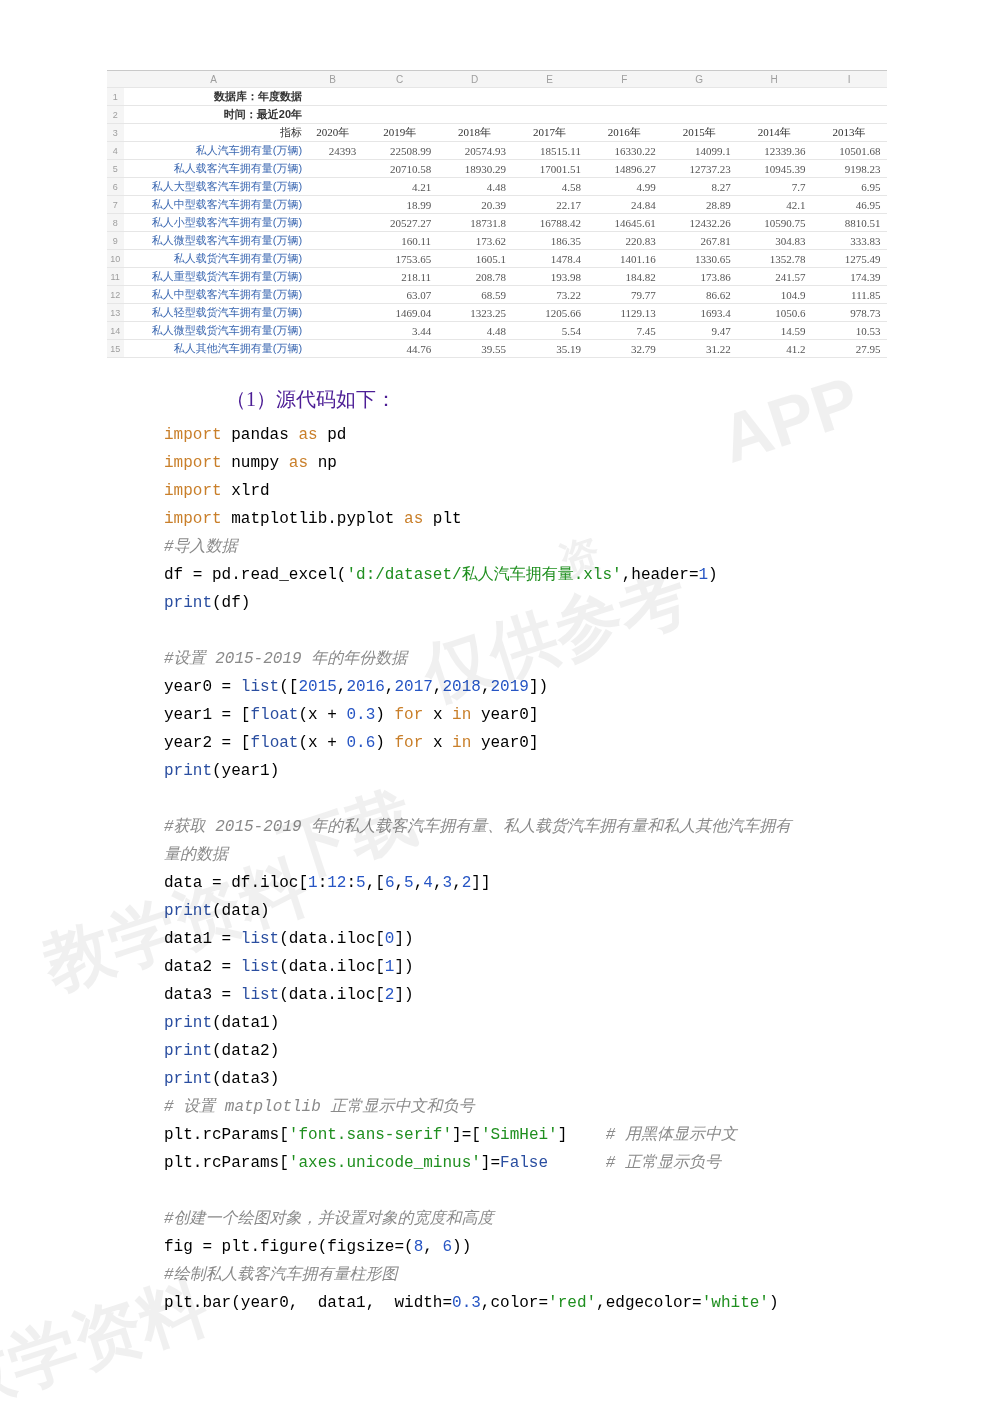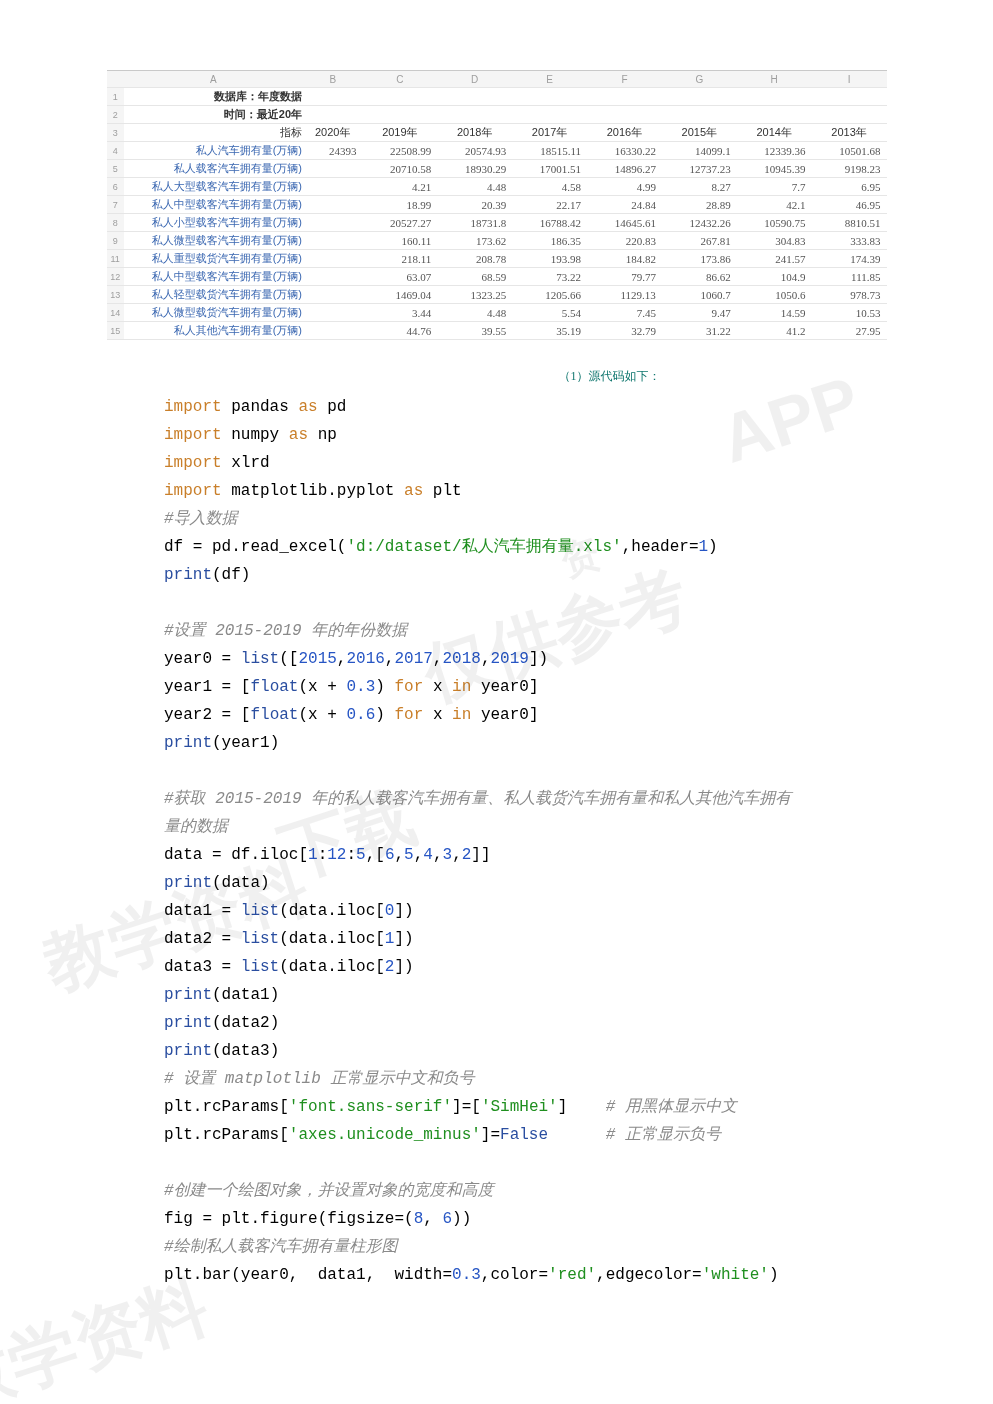--- a/index.html
+++ b/index.html
@@ -8,22 +8,22 @@
   .wm span{position:absolute;color:rgba(0,0,0,.06);font-size:68px;font-weight:700;transform:rotate(-18deg);white-space:nowrap;font-family:"Microsoft YaHei",sans-serif;}
   .sheet{margin:0 auto;width:780px;font-family:"Microsoft YaHei","SimSun",sans-serif;font-size:11px;color:#333;border-top:1px solid #c9c9c9;}
   .sheet table{border-collapse:collapse;width:100%;}
   .sheet th,.sheet td{border-bottom:1px solid #e6e6e6;white-space:nowrap;overflow:hidden;text-overflow:ellipsis;}
   .sheet thead th{background:#f5f5f5;color:#9e9e9e;font-weight:400;font-size:10px;text-align:center;height:14px;}
   .sheet td.rownum{background:#f5f5f5;color:#9e9e9e;font-size:9px;text-align:center;width:16px;}
   .sheet td.label{text-align:right;padding-left:4px;}
   .sheet td.label.dbtitle{color:#333;font-weight:700;}
   .sheet td.label.dblink{color:#3a67b1;}
   .sheet td.num{text-align:right;padding-right:6px;color:#555;font-family:"SimSun",serif;}
-  .sheet td.yearcell{text-align:center;color:#333;}
-  .caption{font-family:"SimSun","宋体",serif;font-size:12px;color:#0f766e;margin:28px 0 8px 226px;text-align:center;}
+  .sheet td.yearcell{text-align:center;color:#333;font-family:Liberation Serif, serif;}
+  .caption{font-family:"SimSun","宋体",serif;font-size:20px;color:#4c1d95;margin:28px 0 8px 226px;}
   .code{font-family:Liberation Mono, monospace;font-size:16px;line-height:28px;margin-left:164px;white-space:pre;color:#000;}
   .kw{color:#c97f2a;}
   .fn{color:#2a4ea0;}
   .str{color:#1f8f1f;}
   .num{color:#2655c4;}
   .cmt{color:#8a8a8a;font-style:italic;}
   .bool{color:#2a4ea0;}
 </style>
 </head>
 <body>
@@ -158,20 +158,32 @@
             <td class="num"></td>
             <td class="num">160.11</td>
             <td class="num">173.62</td>
             <td class="num">186.35</td>
             <td class="num">220.83</td>
             <td class="num">267.81</td>
             <td class="num">304.83</td>
             <td class="num">333.83</td>
           </tr>
           <tr>
+            <td class="rownum">10</td>
+            <td class="label dblink">私人载货汽车拥有量(万辆)</td>
+            <td class="num"></td>
+            <td class="num">1753.65</td>
+            <td class="num">1605.1</td>
+            <td class="num">1478.4</td>
+            <td class="num">1401.16</td>
+            <td class="num">1330.65</td>
+            <td class="num">1352.78</td>
+            <td class="num">1275.49</td>
+          </tr>
+          <tr>
             <td class="rownum">11</td>
             <td class="label dblink">私人重型载货汽车拥有量(万辆)</td>
             <td class="num"></td>
             <td class="num">218.11</td>
             <td class="num">208.78</td>
             <td class="num">193.98</td>
             <td class="num">184.82</td>
             <td class="num">173.86</td>
             <td class="num">241.57</td>
             <td class="num">174.39</td>
@@ -189,21 +201,21 @@
             <td class="num">111.85</td>
           </tr>
           <tr>
             <td class="rownum">13</td>
             <td class="label dblink">私人轻型载货汽车拥有量(万辆)</td>
             <td class="num"></td>
             <td class="num">1469.04</td>
             <td class="num">1323.25</td>
             <td class="num">1205.66</td>
             <td class="num">1129.13</td>
-            <td class="num">1060.7</td>
+            <td class="num">1693.4</td>
             <td class="num">1050.6</td>
             <td class="num">978.73</td>
           </tr>
           <tr>
             <td class="rownum">14</td>
             <td class="label dblink">私人微型载货汽车拥有量(万辆)</td>
             <td class="num"></td>
             <td class="num">3.44</td>
             <td class="num">4.48</td>
             <td class="num">5.54</td>

